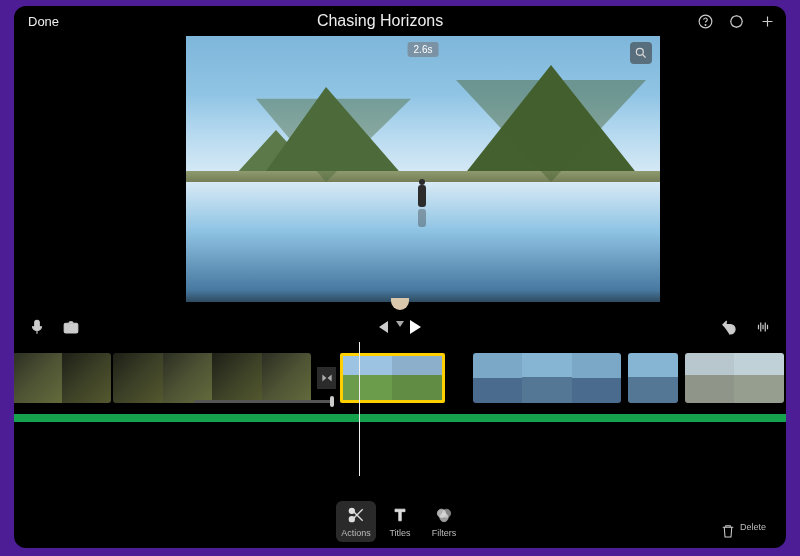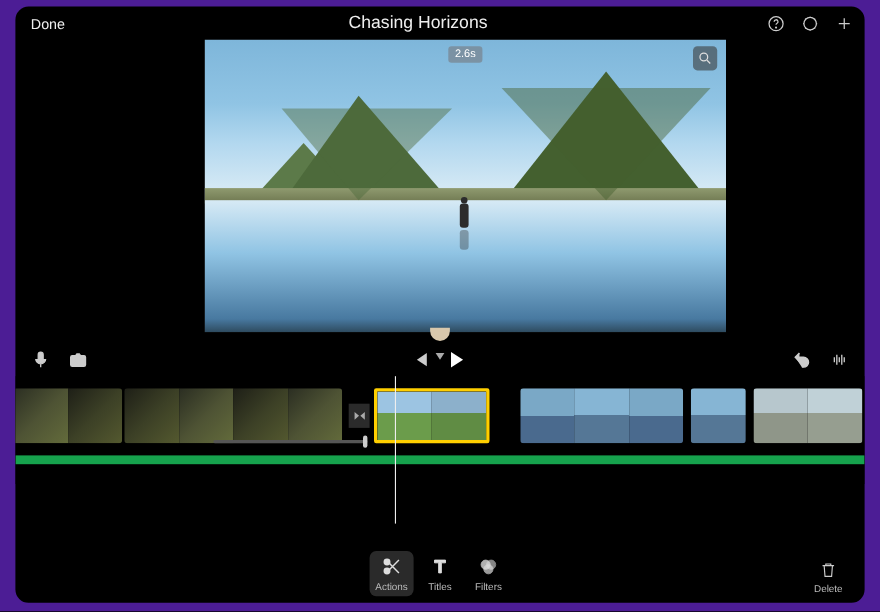--- a/index.html
+++ b/index.html
@@ -77,21 +77,21 @@
   .editmenu span { cursor:pointer; }
   .editmenu span.on { color:#eee; }
 
   
   .bottom { position:relative; display:flex; align-items:flex-end; justify-content:center; height:62px; padding-bottom:6px;}
   .tools { display:flex; gap:4px; }
   .tool { width:40px; display:flex; flex-direction:column; align-items:center; gap:3px; cursor:pointer; padding:4px 0;}
   .tool.active { background:#2a2a2a; border-radius:6px; }
   .tool svg { width:20px; height:20px; fill:#ddd; stroke:#ddd;}
   .tool .lbl { font-size:9px; color:#bbb; }
-  .delete { position:absolute; right:20px; bottom:8px; display:flex; flex-direction:column; align-items:center; gap:3px; cursor:pointer;}
+  .delete { position:absolute; right:20px; bottom:8px; display:flex; flex-direction:row; align-items:flex-start; gap:3px; cursor:pointer;}
   .delete svg { width:18px; height:18px; fill:none; stroke:#ccc; stroke-width:1.4;}
   .delete .lbl { font-size:9px; color:#bbb;}
 </style>
 </head>
 <body>
 
 <div class="app">
 <div class="frame">
 
   <div class="header">

